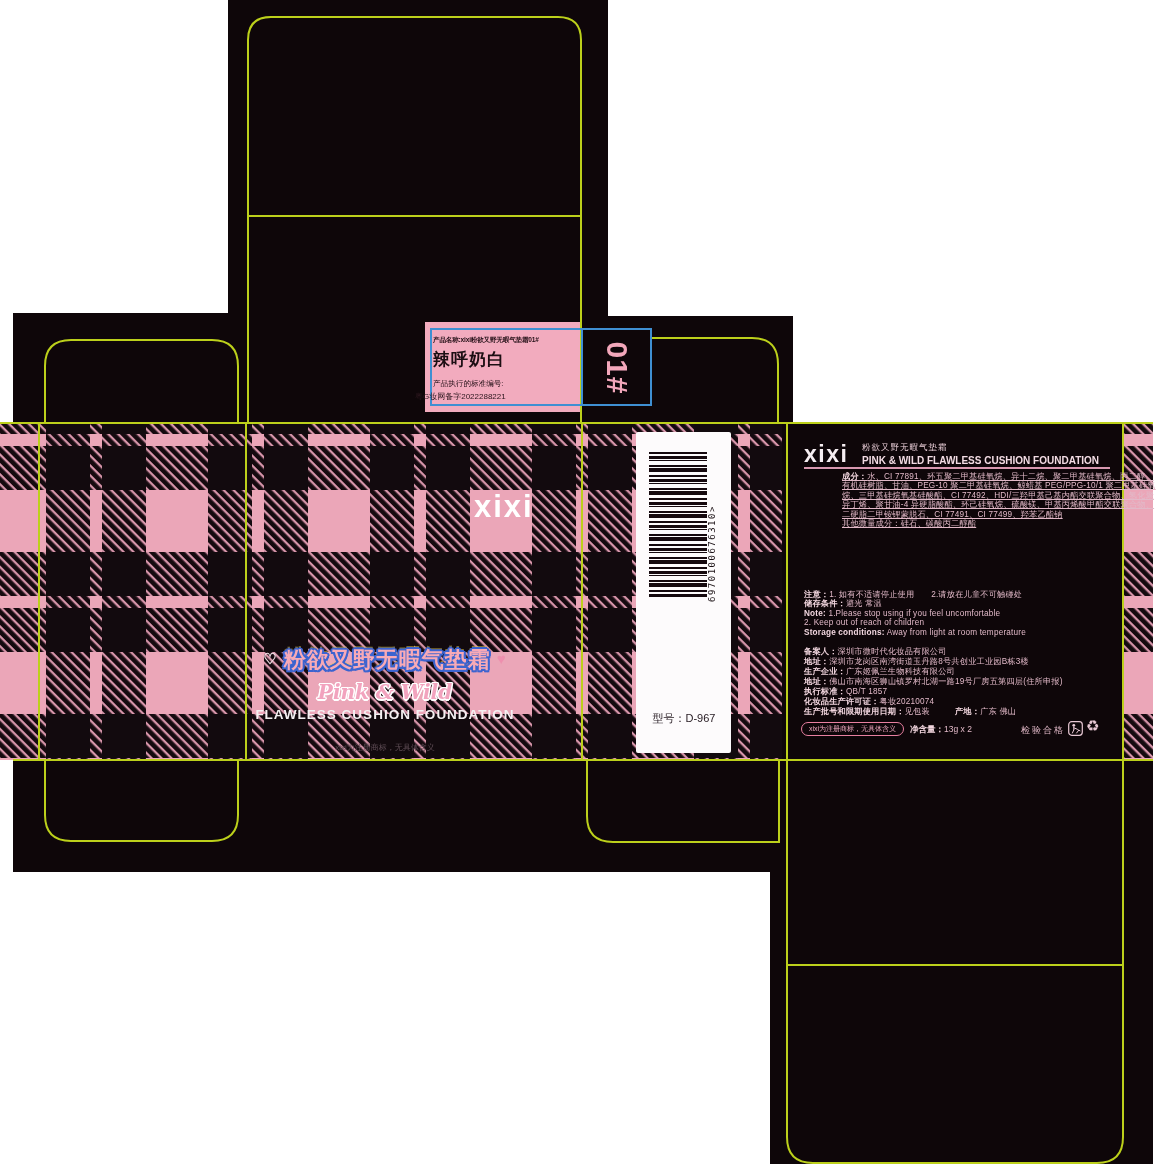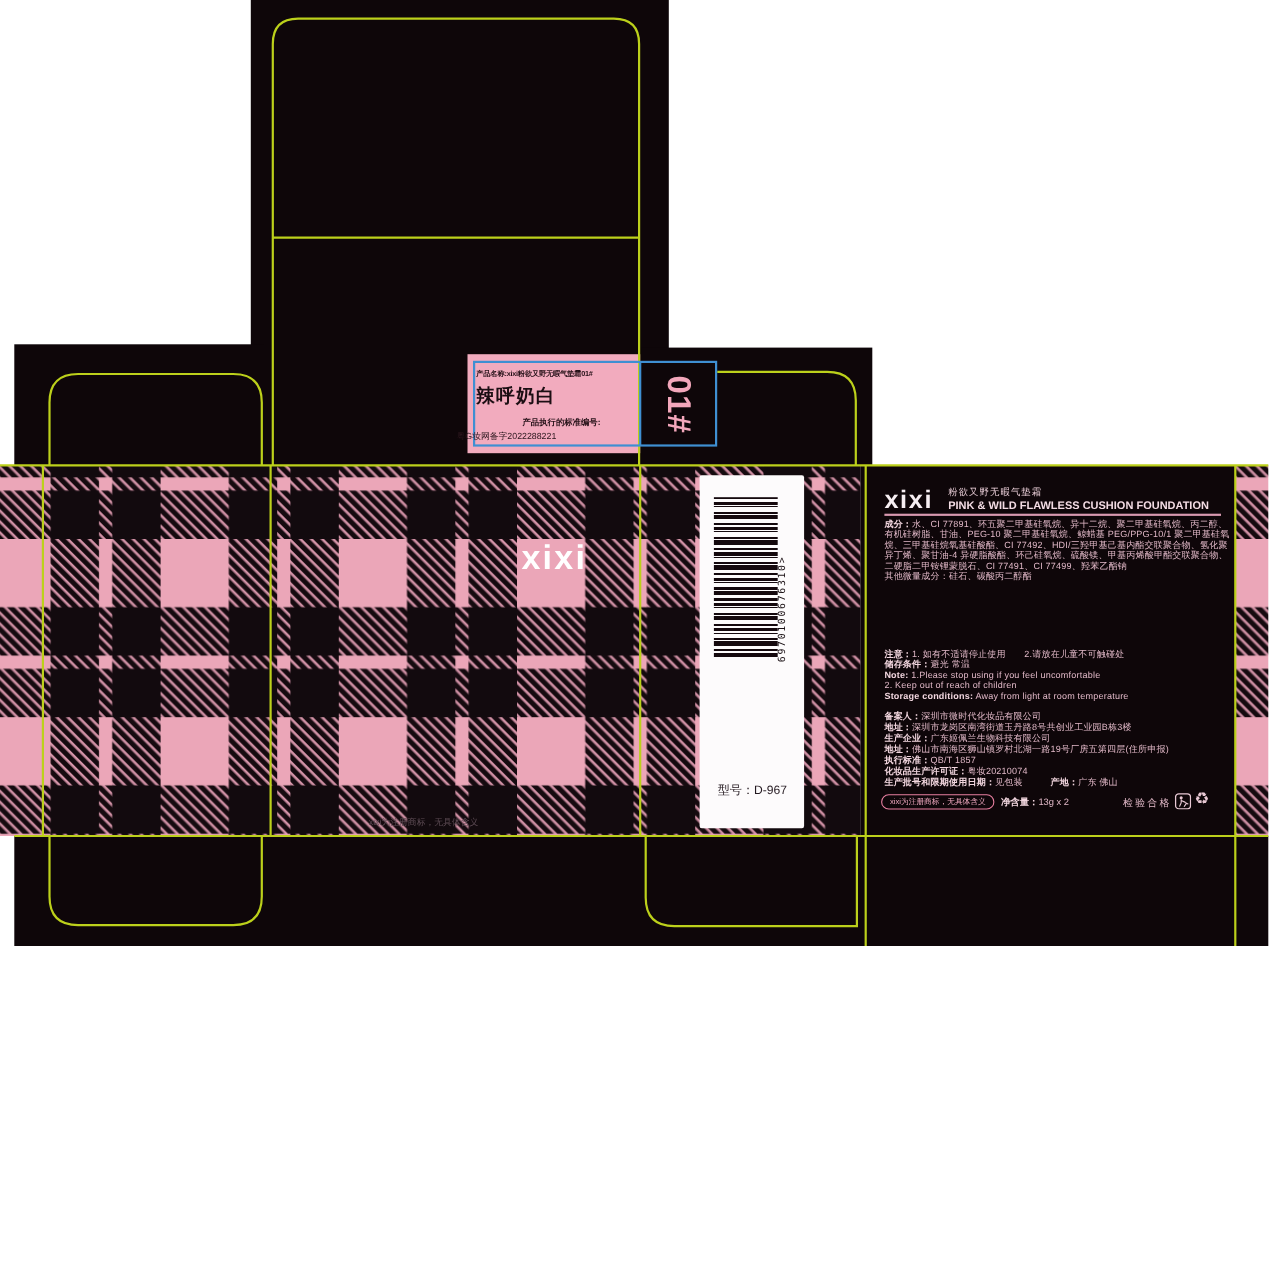--- a/index.html
+++ b/index.html
@@ -1,24 +1,24 @@
 <!DOCTYPE html>
 <html><head>
 <meta charset="utf-8">
 <style>
   html,body{margin:0;padding:0;background:#fff;}
-  .canvas{position:relative;width:1168px;height:860px;background:#ffffff;
+  .canvas{position:relative;width:1168px;height:1168px;background:#ffffff;
           font-family:"Liberation Sans",sans-serif;overflow:hidden;}
   .abs{position:absolute;}
   svg.bg{position:absolute;left:0;top:0;}
 
   
   .lbl-line1{left:433px;top:336px;width:146px;font-size:6.6px;font-weight:bold;color:#241017;letter-spacing:-.2px;}
   .lbl-shade{left:433px;top:348px;font-size:17px;font-weight:800;color:#1c0e13;letter-spacing:1px;}
-  .lbl-std{left:433px;top:379px;font-size:7.6px;font-weight:bold;color:#241017;padding-left:42px;}
+  .lbl-std{left:433px;top:379px;font-size:7.6px;font-weight:normal;color:#241017;}
   .lbl-stdno{left:415px;top:391px;font-size:8px;color:#2b161d;}
   .shade-code{left:585px;top:329px;width:64px;height:78px;display:flex;align-items:center;justify-content:center;}
   .shade-code span{transform:rotate(90deg);font-size:30px;font-weight:bold;color:#f3a7bb;letter-spacing:1px;}
 
   
   .front-block{left:230px;top:645px;width:310px;text-align:center;}
   .front-title{font-size:22px;font-weight:bold;color:#f8aab6;letter-spacing:1px;
     text-shadow:-2px 0 #3c64d0,2px 0 #3c64d0,0 -2px #3c64d0,0 2px #3c64d0,
     -1.5px -1.5px #3c64d0,1.5px 1.5px #3c64d0,-1.5px 1.5px #3c64d0,1.5px -1.5px #3c64d0,0 -3px rgba(222,196,70,.55);}
   .heart-l{font-size:15px;color:#f3e2e8;margin-right:6px;vertical-align:3px;text-shadow:none;}
@@ -43,21 +43,21 @@
   .bc-model{left:640px;top:711px;width:88px;text-align:center;font-size:11px;color:#241920;}
 
   
   .bp-logo{left:804px;top:441px;font-size:23px;font-weight:bold;color:#f6eef2;letter-spacing:1.5px;}
   .bp-sub{left:862px;top:442px;}
   .bp-sub-cn{font-size:8.5px;color:#ecd0da;letter-spacing:1px;}
   .bp-sub-en{font-size:10px;font-weight:bold;color:#f3dce4;margin-top:1px;}
   .bp-divider{left:804px;top:467px;width:306px;height:2px;background:#d898b0;}
   .bp{font-size:8.2px;line-height:9.4px;color:#e2b9c8;letter-spacing:.2px;width:316px;}
   .bp .b{font-weight:bold;color:#f2d6df;}
-  .bp-ingredients{left:804px;top:472px;}
+  .bp-ingredients{left:842px;top:472px;text-decoration:underline;}
   .bp-efficacy{left:804px;top:540px;}
   .bp-notice{left:804px;top:590px;}
   .bp-registration{left:804px;top:647px;line-height:10px;}
   .tm-pill{left:801px;top:722px;font-size:7px;color:#f0a9c0;border:1px solid #e87fa0;
     border-radius:8px;padding:1px 7px;}
   .net-content{left:910px;top:724px;font-size:8.5px;color:#e2b9c8;}
   .net-content .b{font-weight:bold;color:#f2d6df;}
   .inspect{left:1021px;top:724px;font-size:9px;color:#e2b9c8;letter-spacing:2px;}
   .icon-recycle{left:1086px;top:717px;font-size:15px;color:#e8c8d4;}
   .icon-tidyman{left:1068px;top:721px;}
@@ -123,20 +123,25 @@
   </svg>
 
   <div class="abs lbl-line1">产品名称:xixi粉欲又野无暇气垫霜01#</div>
   <div class="abs lbl-shade">辣呼奶白</div>
   <div class="abs lbl-std">产品执行的标准编号:</div>
   <div class="abs lbl-stdno">粤G妆网备字2022288221</div>
   <div class="abs shade-code">
     <span>01#</span>
   </div>
 
+  <div class="abs front-block">
+    <div class="front-title"><span class="heart-l">♡</span><span>粉欲又野无暇气垫霜</span><span class="heart-r">♥</span></div>
+    <div class="front-script">Pink &amp; Wild</div>
+    <div class="front-en">FLAWLESS CUSHION FOUNDATION</div>
+  </div>
   <div class="abs front-tm">xixi为注册商标，无具体含义</div>
 
   <div class="abs plaid-logo">xixi</div>
 
   <div class="abs bc-label"></div>
   <div class="abs bc-bars"></div>
   <div class="abs bc-num">6970100676310&gt;</div>
   <div class="abs bc-model">型号：D-967</div>
 
   <div class="abs bp-logo">xixi</div>

